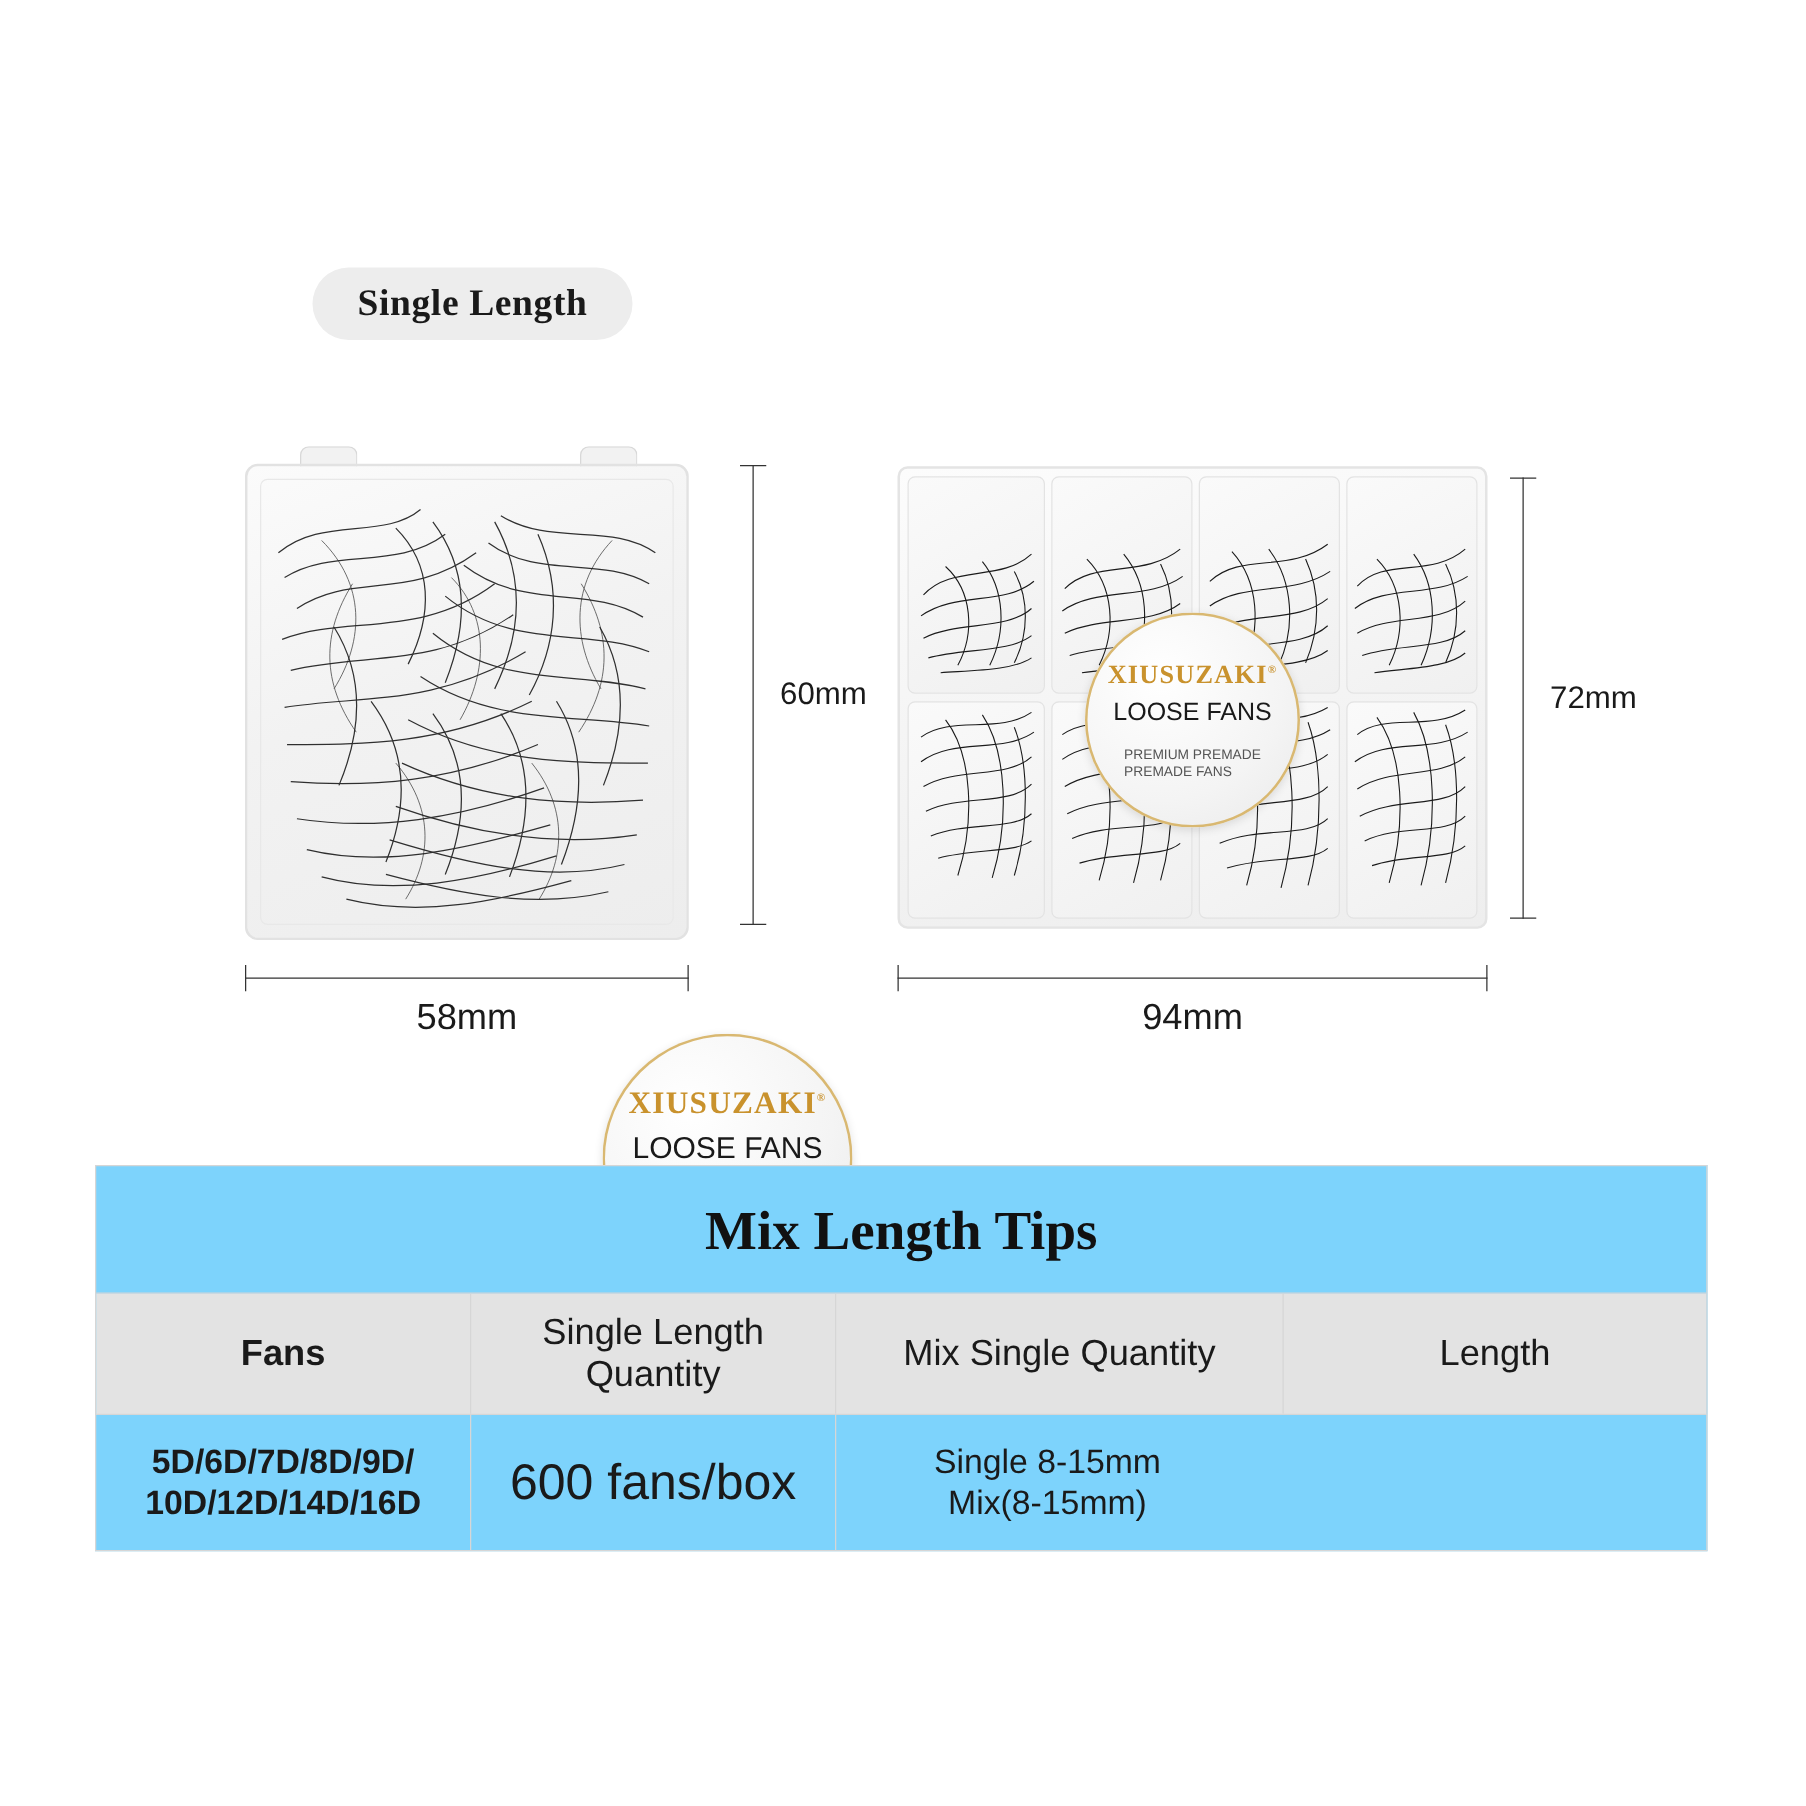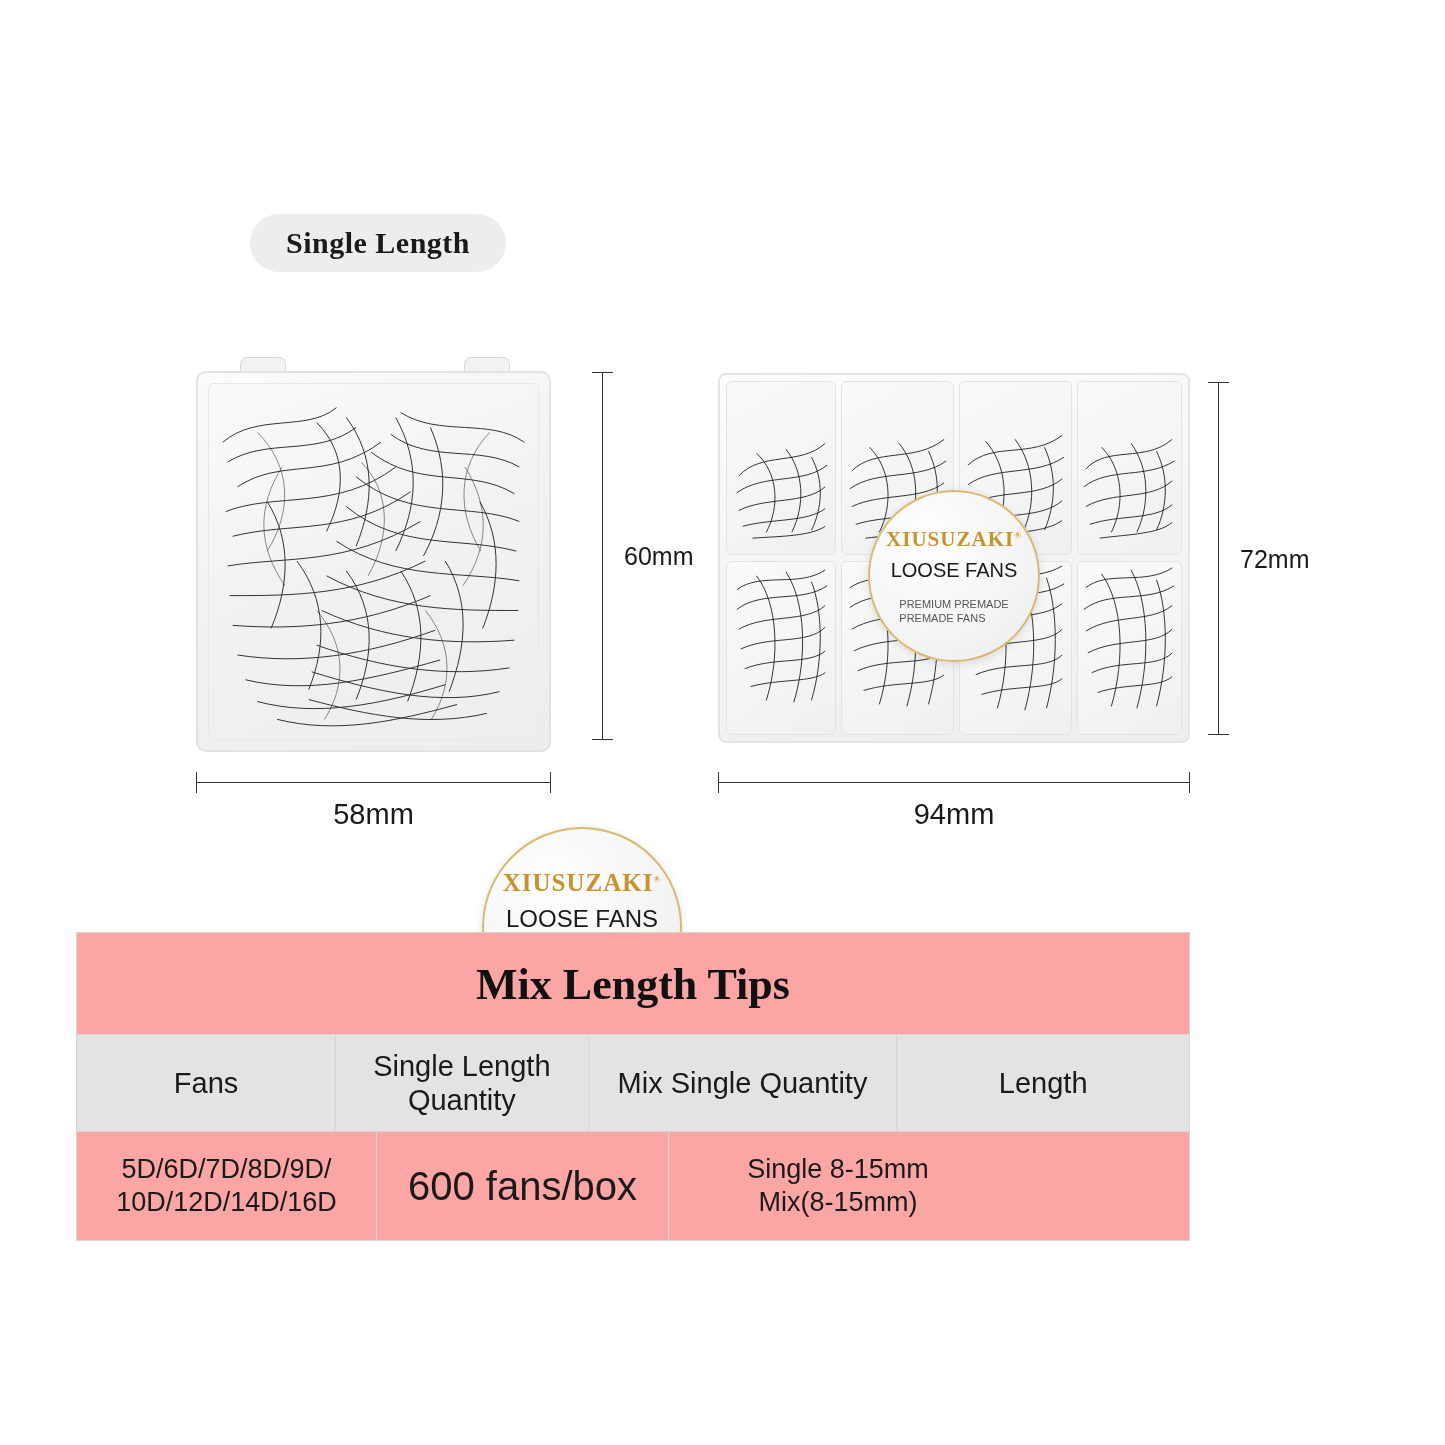--- a/index.html
+++ b/index.html
@@ -161,44 +161,44 @@
 
   #dim-single-h { left: 196px; top: 772px; width: 355px; }
   #dim-single-v { left: 592px; top: 372px; height: 368px; }
   #dim-mixed-h  { left: 718px; top: 772px; width: 472px; }
   #dim-mixed-v  { left: 1208px; top: 382px; height: 353px; }
 
   
   .table-wrap {
     position: absolute;
     left: 76px; top: 932px;
-    width: 1114px;
+    width: 1290px;
     border: 1px solid #d6d6d6;
-    background: #fca5a5;
+    background: #7dd3fc;
   }
   .table-title {
     text-align: center;
     font-family: "Liberation Serif", serif;
     font-size: 44px;
     font-weight: 700;
     color: #111;
     padding: 26px 0 24px 0;
     border-bottom: 1px solid #d6d6d6;
   }
   .thead, .tbody { display: flex; }
   .thead { background: #e3e3e3; border-bottom: 1px solid #d6d6d6; }
   .th, .td {
     display: flex; align-items: center; justify-content: center;
     text-align: center;
     padding: 14px 8px;
     color: #1a1a1a;
   }
   .th { font-size: 29px; line-height: 1.18; min-height: 92px; }
   .td { font-size: 27px; line-height: 1.25; min-height: 108px; }
-  .col-0 { width: 300px; }
+  .col-0 { width: 300px; font-weight: bold; }
   .col-1 { width: 292px; }
   .col-2 { width: 358px; }
   .col-3 { width: 338px; }
   .sep { border-right: 1px solid #d6d6d6; }
   .td.big { font-size: 40px; }
   .nowrap-lines { white-space: pre-line; }
 </style>
 </head>
 <body>
 

